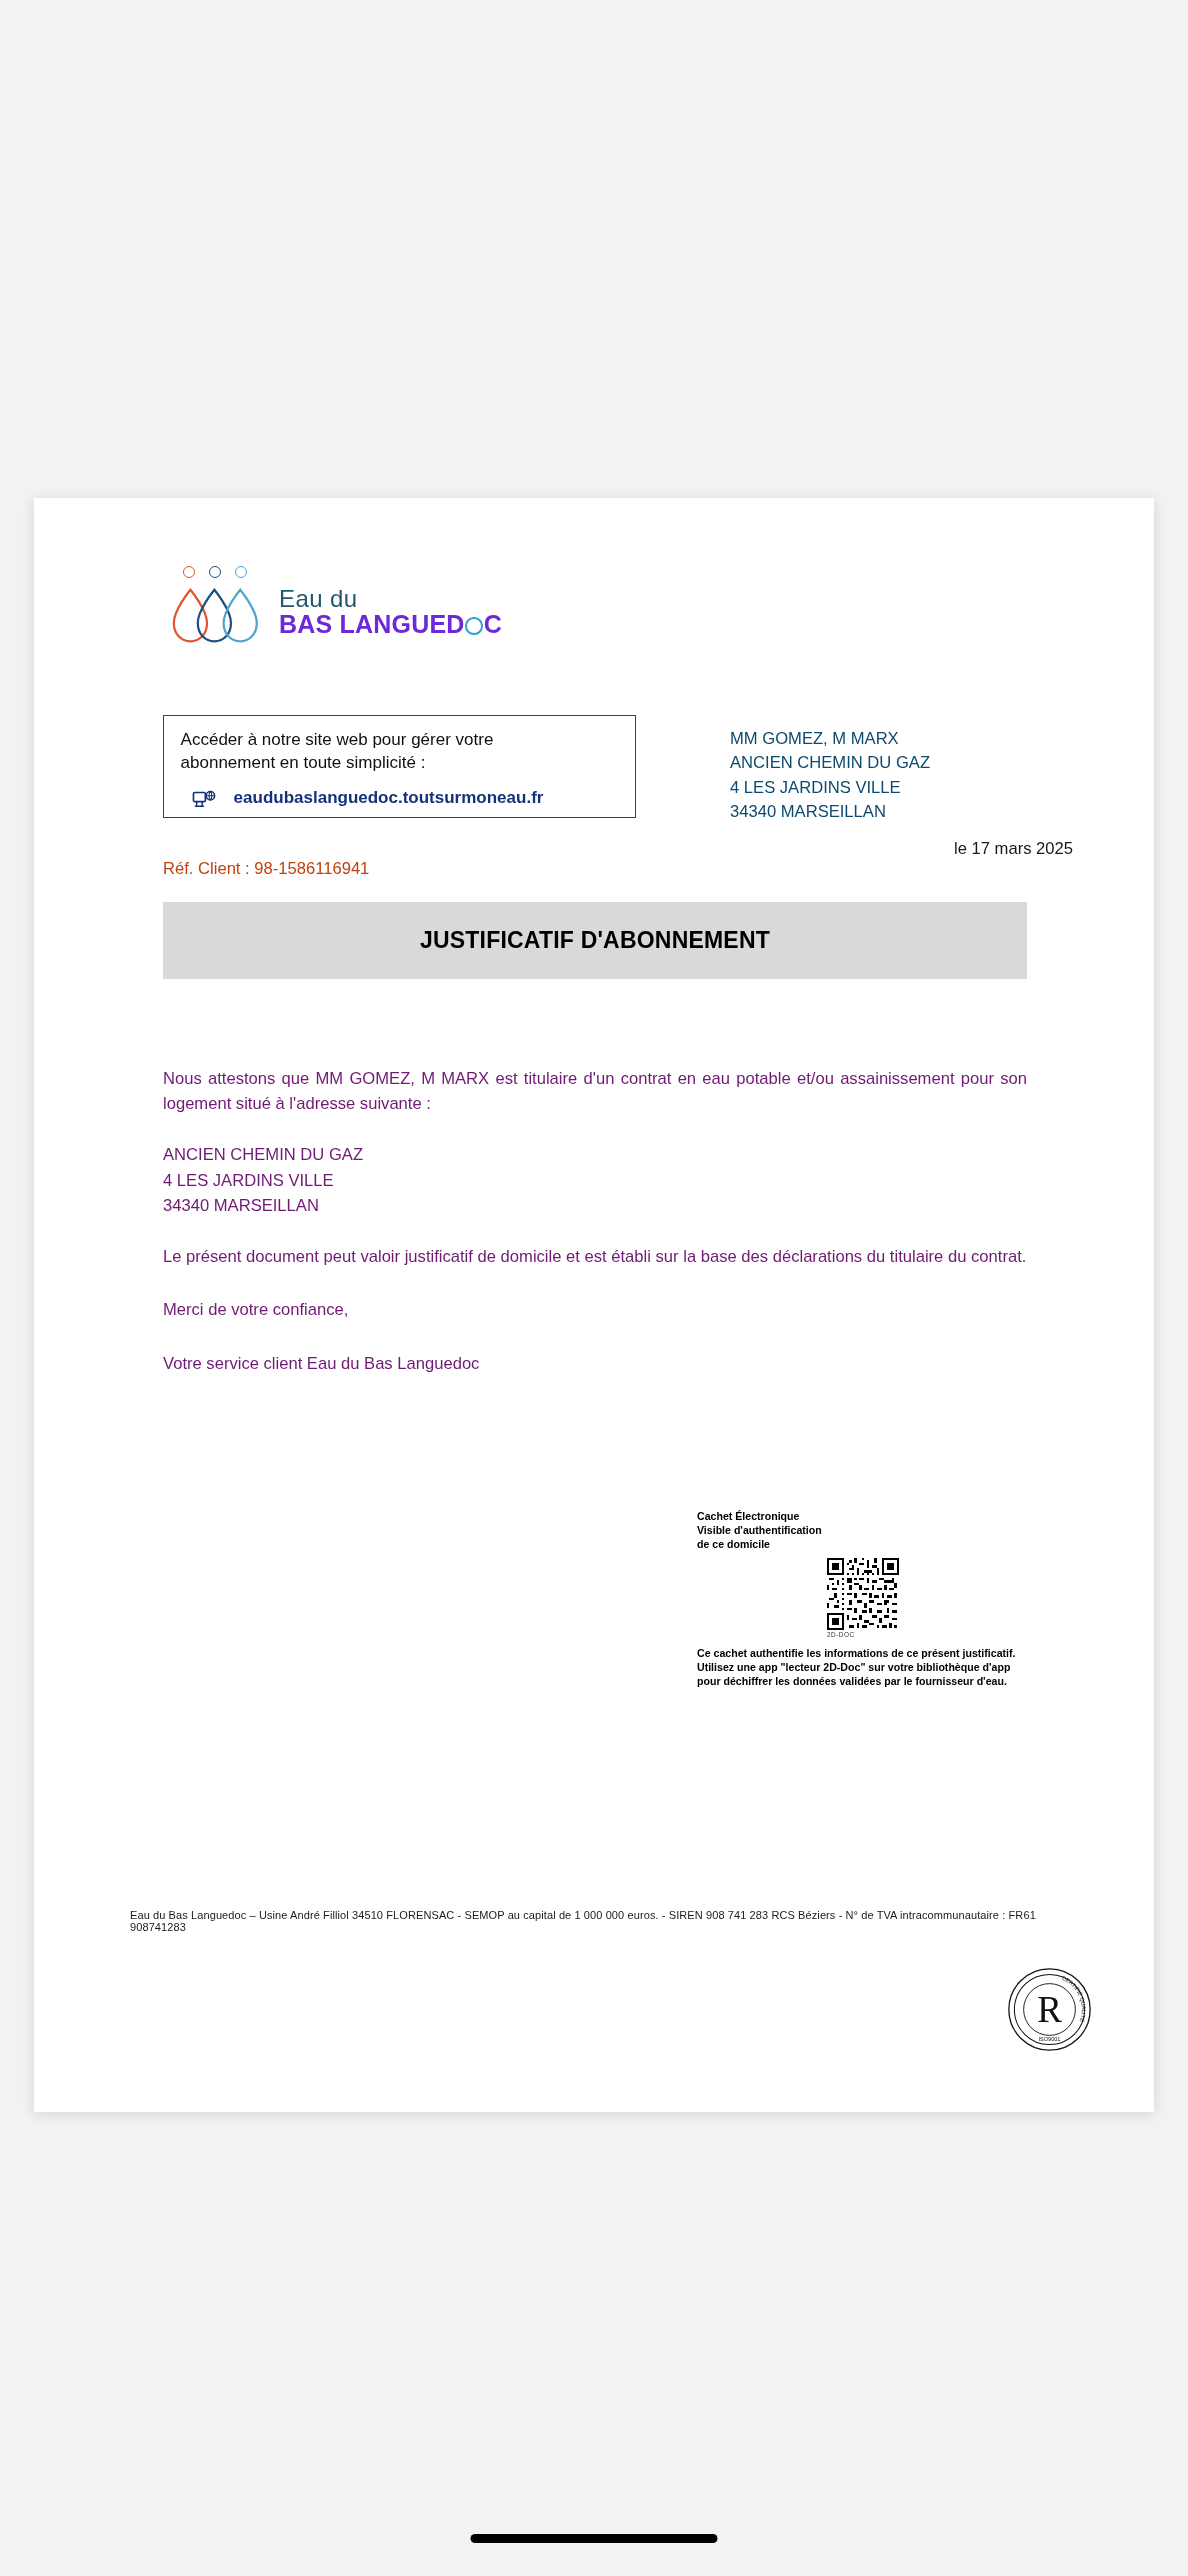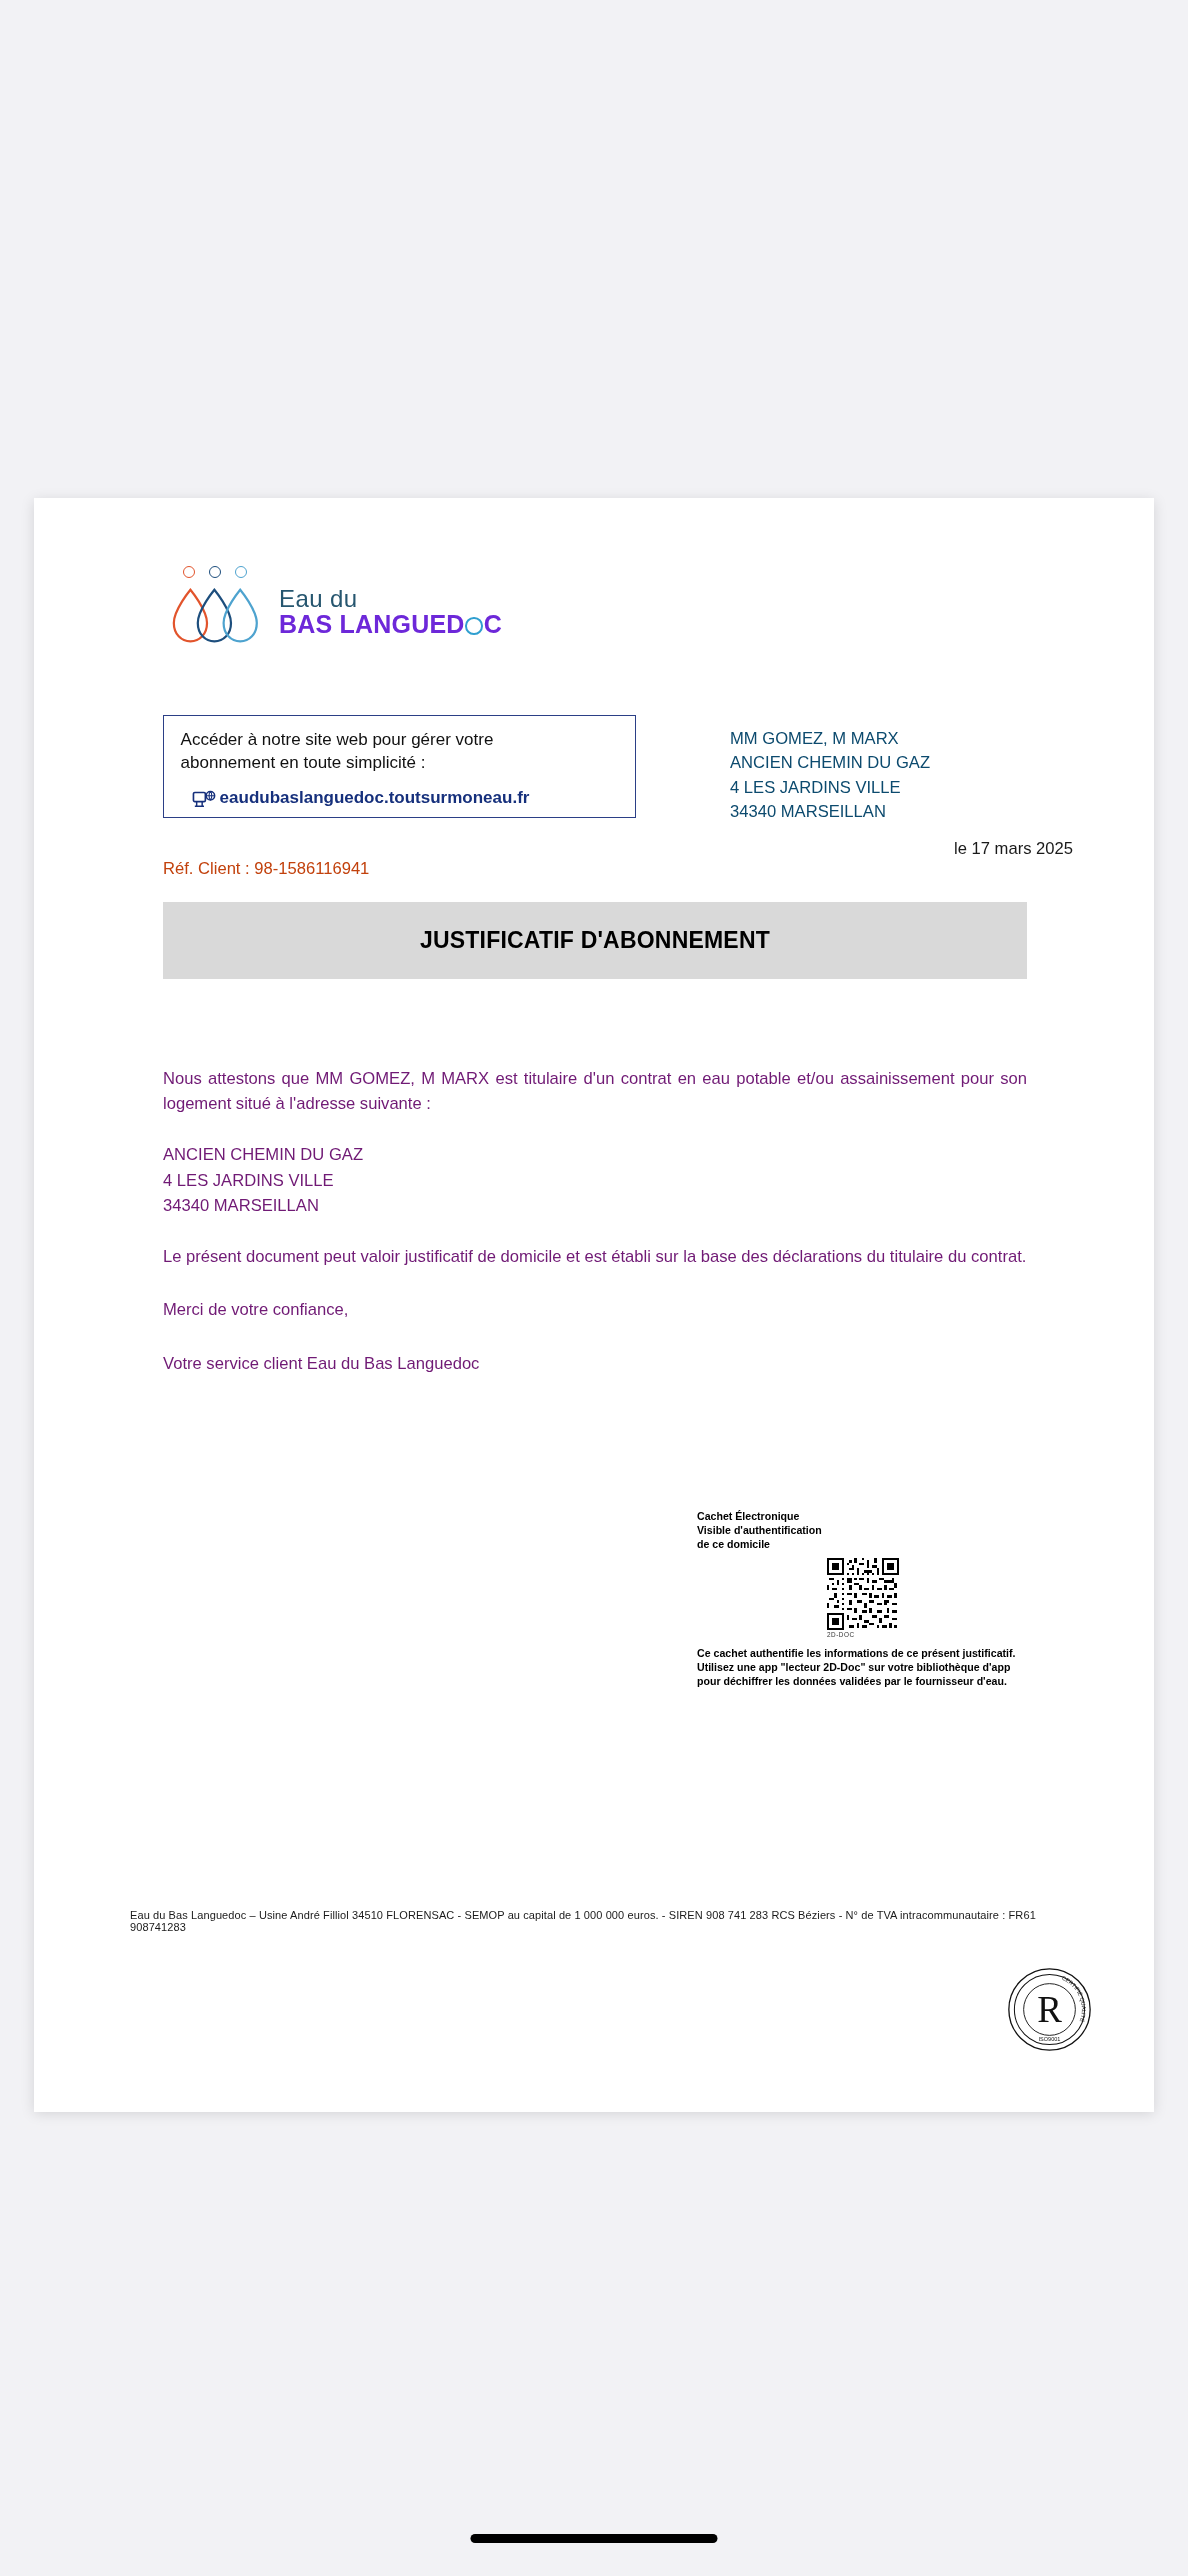--- a/index.html
+++ b/index.html
@@ -103,21 +103,21 @@
     padding: 13px 16.6px 0 16.6px;
   }
   .web-box .line {
     font-size: 17px;
     color: #111;
     line-height: 1.33;
   }
   .web-link-row {
     display: flex;
     align-items: center;
-    gap: 4px;
+    gap: 18px;
     margin-top: 13px;
     padding-left: 11px;
   }
   .web-link-row .url {
     font-size: 17px;
     font-weight: bold;
     color: #16307c;
   }
   .globe-icon { width: 24px; height: 22px; display:block; }
 

